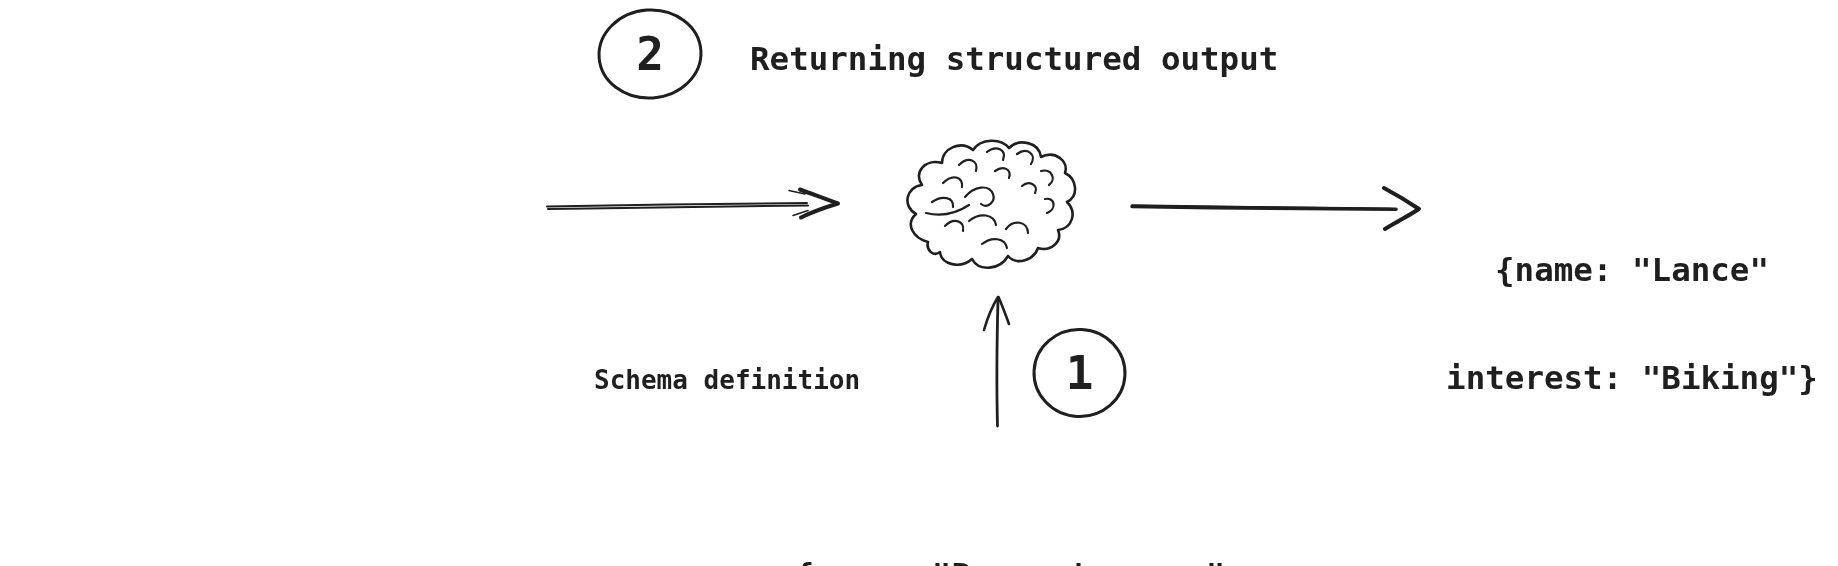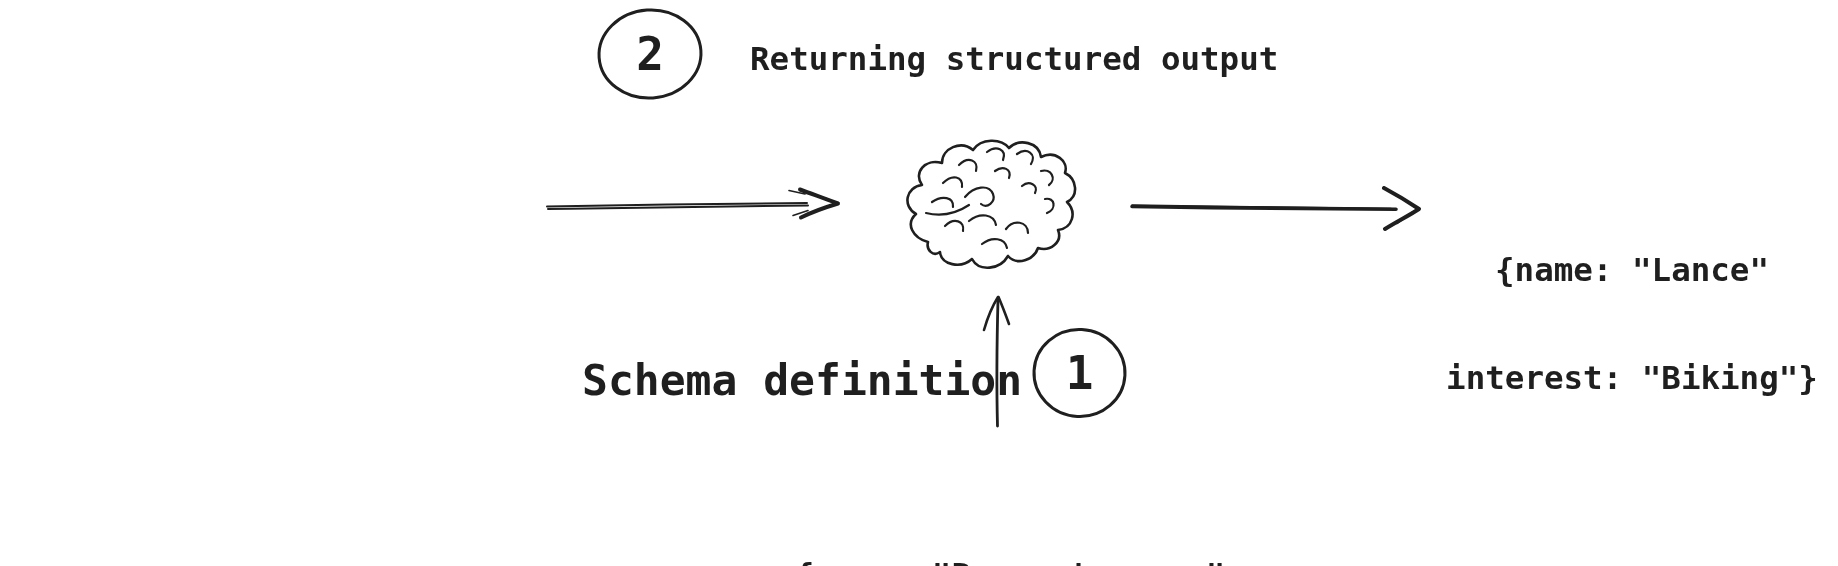--- a/index.html
+++ b/index.html
@@ -30,21 +30,21 @@
   }
   .badge { display:flex; align-items:center; justify-content:center; }
   .badge svg { position:absolute; left:0; top:0; }
   .badge-num {
     position:relative;
     font-family:"DejaVu Sans Mono","Liberation Mono",monospace;
     font-weight:700; font-size:46px; color:var(--ink);
   }
   .badge2 { left:595px; top:7px; width:110px; height:94px; }
   .badge1 { left:1031px; top:326px; width:97px; height:94px; }
-  .schema-label { left:582px; top:361px; font-size:43px; line-height:38px; }
+  .schema-label { left:594px; top:361px; font-size:26px; line-height:38px; }
   .code { text-align:center; font-size:32.5px; }
   .code-out { left:1436px; top:180px; width:392px; line-height:36px; }
   .code-schema { left:680px; top:483px; width:660px; line-height:37px; }
   .arrow-left  { left:545px;  top:186px; }
   .arrow-right { left:1126px; top:186px; }
   .arrow-up    { left:975px;  top:292px; }
   .brain       { left:898px;  top:136px; }
   svg .stroke {
     fill:none; stroke:var(--ink);
     stroke-linecap:round; stroke-linejoin:round;

